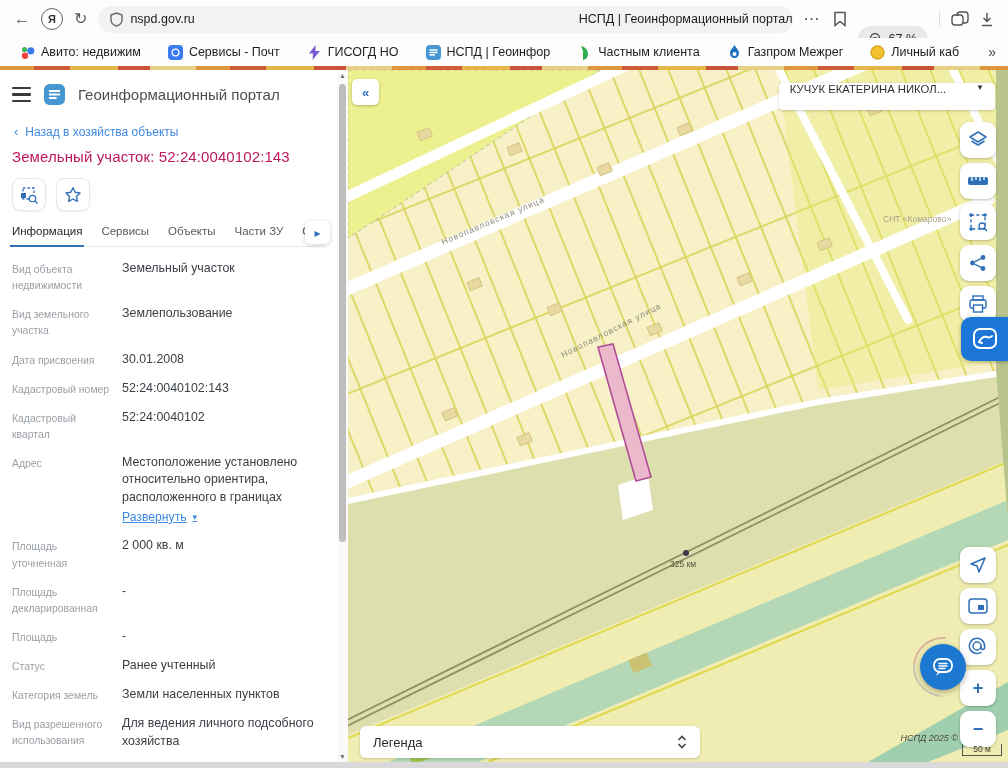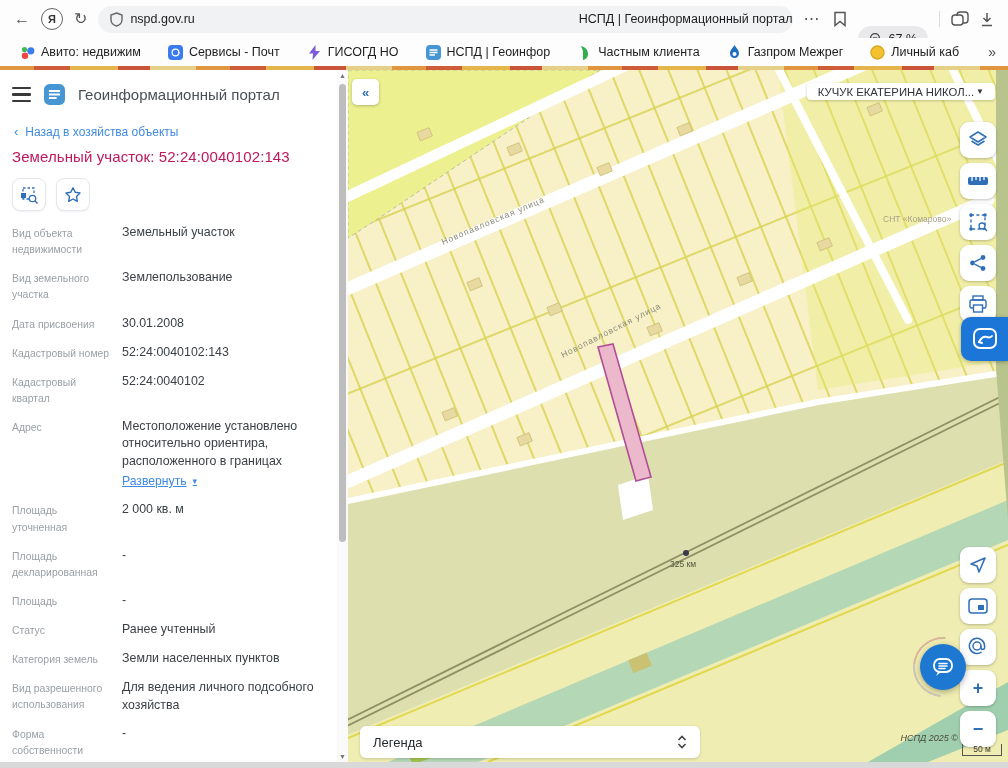--- a/index.html
+++ b/index.html
@@ -62,22 +62,22 @@
   .panel-scrollbar { position:absolute; right:0; top:0; bottom:0; width:11px; background:#fafafa; }
   .sb-arrow { position:absolute; left:0; width:11px; text-align:center; font-size:7px; color:#777; }
   .sb-thumb { position:absolute; left:2px; top:14px; width:7px; height:458px; background:#bdbdbd; border-radius:4px; }
 
   
   .map { position:absolute; left:348px; top:70px; width:660px; height:692px; overflow:hidden; background:#f4f1c6; }
   .map-svg { position:absolute; left:0; top:0; }
   .collapse-btn { position:absolute; left:4px; top:9px; width:27px; height:26px; background:#fff; border-radius:5px;
     box-shadow:0 1px 3px rgba(0,0,0,.25); display:flex; align-items:center; justify-content:center;
     color:#2f6fb8; font-size:13px; font-weight:bold; cursor:pointer; }
-  .user-pill { position:absolute; right:13px; top:13px; height:17px; background:#fff; border-radius:4px;
-    box-shadow:0 1px 3px rgba(0,0,0,.2); display:flex; align-items:center; gap:2px; padding:0 11px;
+  .user-pill { position:absolute; right:13px; top:13px; height:27px; background:#fff; border-radius:4px;
+    box-shadow:0 1px 3px rgba(0,0,0,.2); display:flex; gap:30px; padding:0 11px;
     font-size:11.3px; color:#2e3338; cursor:pointer; }
   .caret-down { font-size:8px; color:#333; }
   .map-tools { position:absolute; right:12px; top:52px; display:flex; flex-direction:column; gap:5px; }
   .map-btn { width:36px; height:36px; background:#fff; border-radius:9px; box-shadow:0 1px 3px rgba(0,0,0,.25);
     display:flex; align-items:center; justify-content:center; cursor:pointer; }
   .active-tool { position:absolute; right:0; top:247px; width:47px; height:44px; background:#1b76d8;
     border-radius:10px 0 0 10px; box-shadow:0 1px 4px rgba(0,0,0,.3); display:flex; align-items:center; justify-content:center; cursor:pointer; }
   .nav-tools { position:absolute; right:12px; top:477px; display:flex; flex-direction:column; gap:5px; }
   .pm { font-size:18px; color:#2f6fb8; font-weight:bold; line-height:1; }
   .chat-fab { position:absolute; left:572px; top:574px; width:46px; height:46px; border-radius:50%;
@@ -219,20 +219,28 @@
             <circle cx="12.5" cy="12.5" r="3.2" fill="#fff" stroke="#2f6fb8" stroke-width="1.3"></circle>
             <line x1="15" y1="15" x2="17.5" y2="17.5" stroke="#2f6fb8" stroke-width="1.4"></line>
           </svg>
       </span>
       <span class="icon-btn">
         <svg width="18" height="18" viewBox="0 0 18 18">
             <path d="M9 1.8 11.2 6.3 16 7l-3.5 3.4.8 4.9L9 13l-4.3 2.3.8-4.9L2 7l4.8-.7Z" fill="none" stroke="#2f6fb8" stroke-width="1.4" stroke-linejoin="round"></path>
           </svg>
       </span>
     </div>
+    <div class="tabs">
+      <span class="tab active">Информация</span>
+      <span class="tab">Сервисы</span>
+      <span class="tab">Объекты</span>
+      <span class="tab">Части ЗУ</span>
+      <span class="tab">Сост</span>
+      <span class="tab-scroll">▸</span>
+    </div>
     <div class="fields">
       <div class="frow">
           <span class="flabel">Вид объекта недвижимости</span>
           <span class="fvalue">Земельный участок</span>
         </div>
       <div class="frow">
           <span class="flabel">Вид земельного участка</span>
           <span class="fvalue">Землепользование</span>
         </div>
       <div class="frow">

